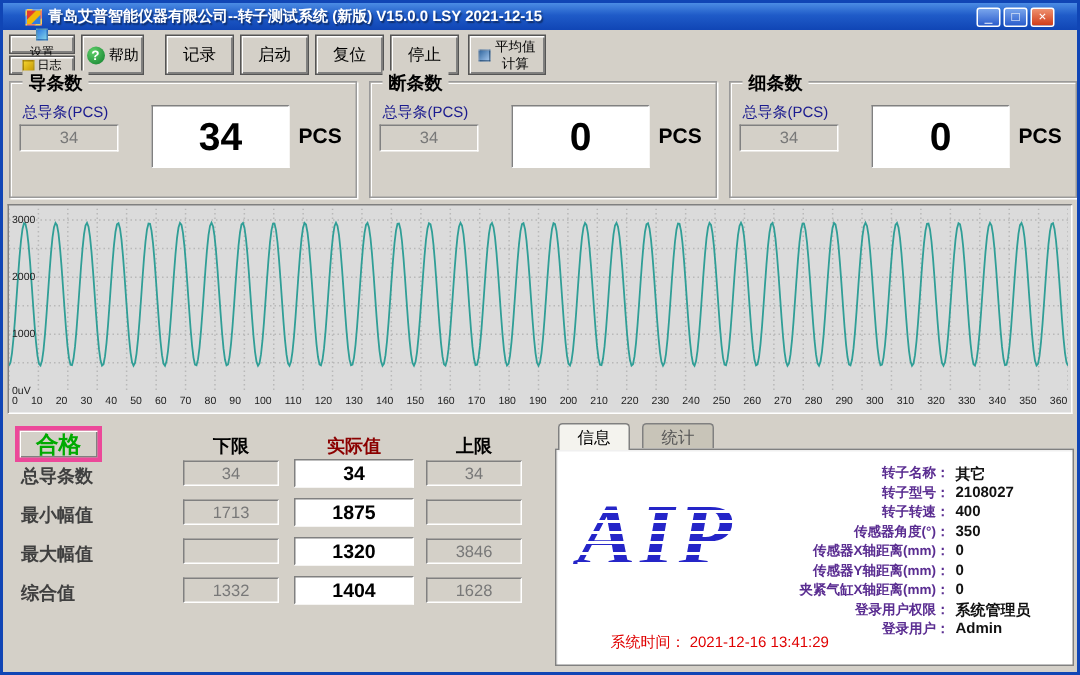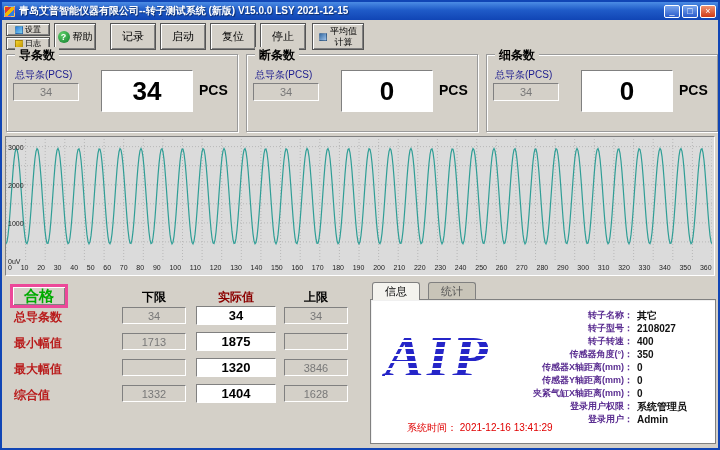--- a/index.html
+++ b/index.html
@@ -4,21 +4,21 @@
 <style>
   * { margin:0; padding:0; box-sizing:border-box; }
   html,body { width:720px; height:450px; }
   body { font-family:"Liberation Sans", sans-serif; background:#d4d0c8; overflow:hidden; }
 
   .window { position:relative; width:720px; height:450px; border:2px solid #1045b5; background:#d4d0c8; overflow:hidden; }
 
   
   .titlebar { position:absolute; top:0; left:0; right:0; height:18px;
     background:linear-gradient(180deg,#4b8ce4 0%,#1f5bc8 45%,#1045b5 100%);
-    display:flex; align-items:center; padding:0 2px; gap:4px; }
+    display:flex; align-items:center; padding:0 15px; gap:4px; }
   .app-icon { width:11px; height:11px; border:1px solid #ffffff55;
     background:linear-gradient(135deg,#e23a2f 0 35%,#f2b705 35% 65%,#2f7de2 65%); flex:0 0 auto; }
   .title-text { color:#fff; font-size:10px; font-weight:bold; flex:1; white-space:nowrap; overflow:hidden; text-shadow:1px 1px 1px rgba(0,0,0,.45); }
   .win-btns { display:flex; gap:2px; }
   .win-btn { width:16px; height:13px; font-size:9px; line-height:11px; text-align:center; color:#fff;
     background:linear-gradient(#79a5ec,#2a5ccc); border:1px solid #fff; border-radius:2px; cursor:pointer; }
   .win-btn.close { background:linear-gradient(#ef9270,#cf3a16); }
 
   
   .btn { position:absolute; background:#d4d0c8; border:1px solid #555;
@@ -56,21 +56,21 @@
   .x-ticks span { font-size:7px; color:#222; }
   .y-ticks { position:absolute; left:0; top:2px; width:30px; height:122px; }
   .y-ticks span { position:absolute; left:2px; font-size:7px; color:#222; transform:translateY(-50%); }
 
   
   .status-box { position:absolute; left:8px; top:282px; width:58px; height:24px;
     border:3px solid #ec4899; box-shadow:inset 1px 1px 0 #fff, inset -1px -1px 0 #808080;
     display:flex; align-items:center; justify-content:center; font-size:15px; font-weight:bold; }
   .hdr { position:absolute; top:287px; font-size:12px; font-weight:bold; text-align:center; color:#000; }
   .hdr.red { color:#8b0000; }
-  .row-label { position:absolute; left:12px; width:100px; font-size:12px; font-weight:bold; color:#b91c1c; }
+  .row-label { position:absolute; left:12px; width:100px; font-size:12px; font-weight:bold; color:#404040; }
   .cell { position:absolute; height:17px; width:64px; }
   .cell.actual { width:80px; height:19px; background:#fff; border:1px solid; border-color:#808080 #ffffff #ffffff #808080;
     color:#000; font-size:13px; font-weight:bold; display:flex; align-items:center; justify-content:center; }
 
   
   .panel { position:absolute; left:368px; top:280px; width:346px; height:162px; }
   .tab { position:absolute; top:0; height:17px; font-size:11px; padding:0 12px; display:flex; align-items:center;
     border:1px solid #808080; border-bottom:none; border-radius:3px 3px 0 0; background:#c8c4b8; color:#555; cursor:pointer; }
   .tab.active { background:#f4f3ee; color:#000; height:18px; z-index:2; }
   .panel-body { position:absolute; left:0; top:17px; right:0; bottom:0; background:#ffffff;
@@ -93,21 +93,21 @@
   <div class="titlebar">
     <span class="app-icon"></span>
     <span class="title-text">青岛艾普智能仪器有限公司--转子测试系统 (新版) V15.0.0 LSY 2021-12-15</span>
     <span class="win-btns">
       <span class="win-btn">_</span>
       <span class="win-btn">□</span>
       <span class="win-btn close">×</span>
     </span>
   </div>
 
-  <div class="btn small" style="left:4px; top:21px; width:44px; height:13px;">
+  <div class="btn small" style="left:4px; top:21px; width:44px; height:13px;flex-direction:column;">
     <span class="icon-sq icon-settings"></span>
     <span>设置</span>
   </div>
   <div class="btn small" style="left:4px; top:35px; width:44px; height:13px;">
     <span class="icon-sq icon-log"></span>
     <span>日志</span>
   </div>
   <div class="btn" style="left:52px; top:21px; width:42px; height:27px; font-size:10px;">
     <span class="icon-help">?</span>
     <span>帮助</span>

